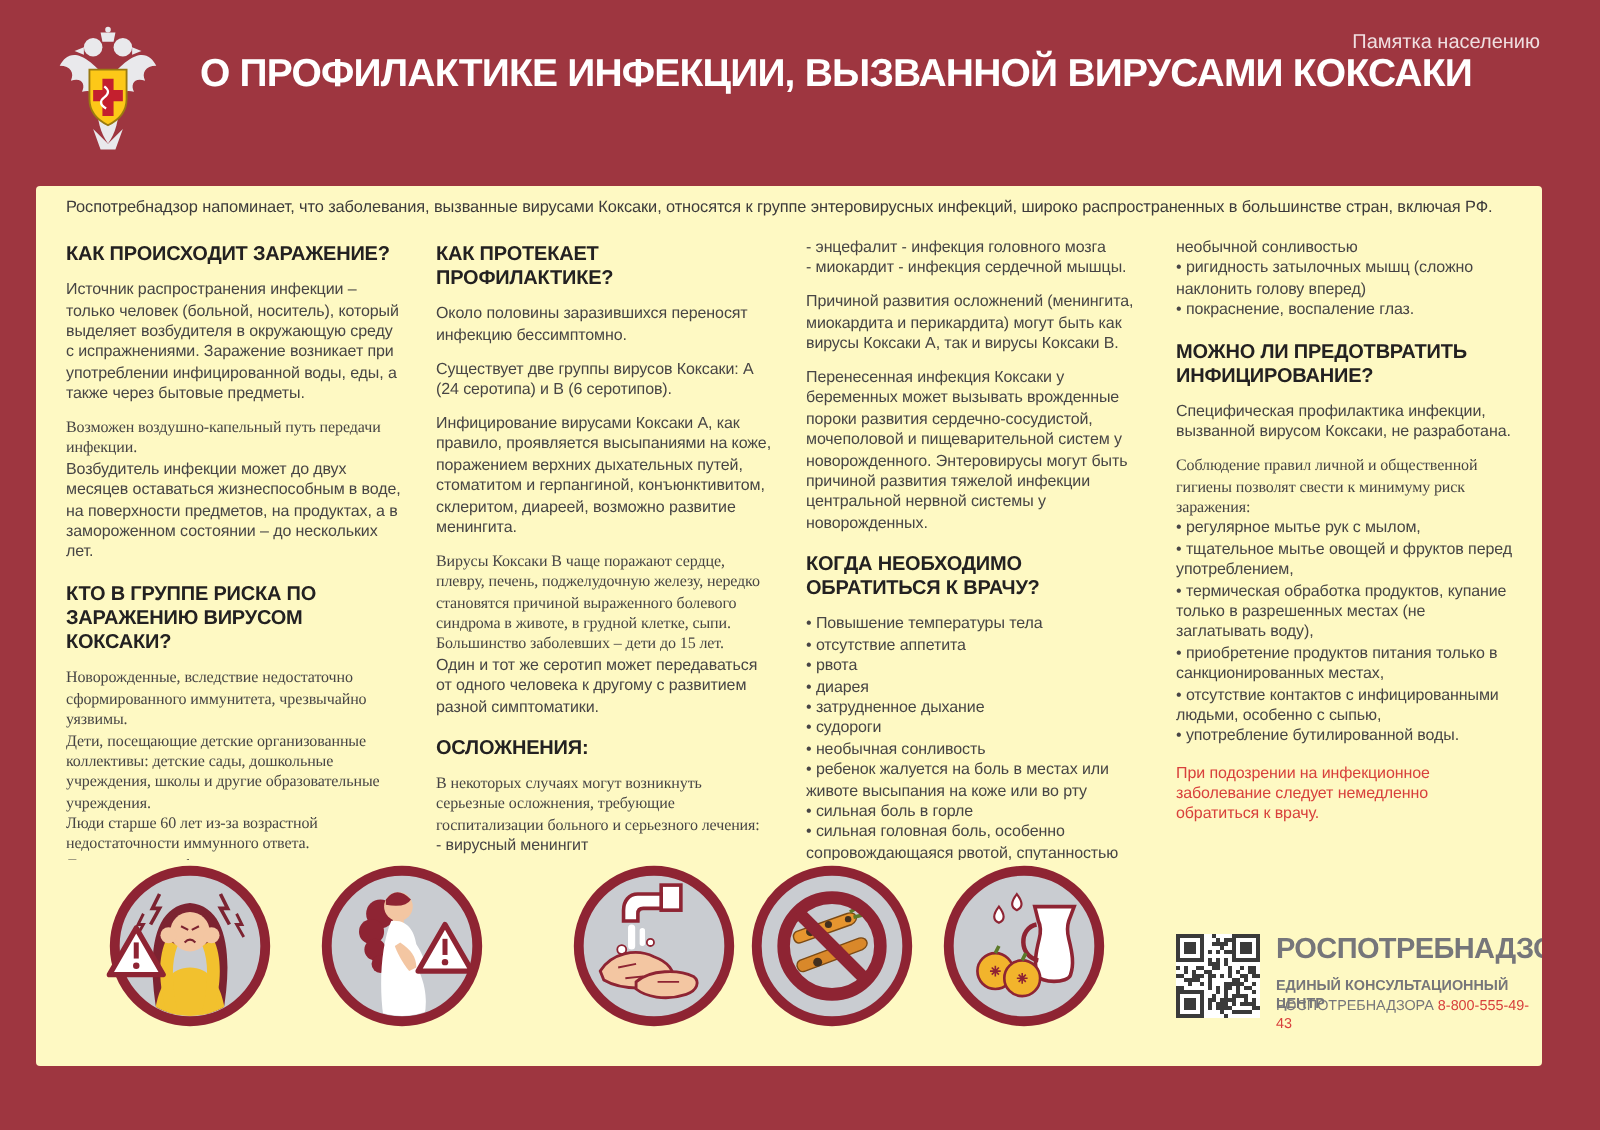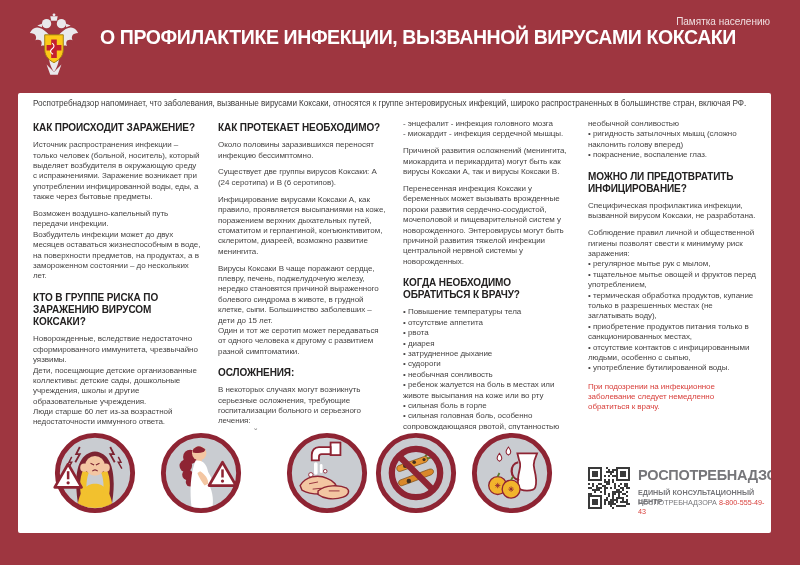--- a/index.html
+++ b/index.html
@@ -4,30 +4,30 @@
 <style>
   html,body{margin:0;padding:0;}
   .poster{position:relative;width:800px;height:565px;background:#9e3640;overflow:hidden;
           font-family:"Liberation Sans","DejaVu Sans",sans-serif;}
   
   .emblem{position:absolute;left:28px;top:12px;width:52px;height:66px;}
   .page-title{position:absolute;left:100px;top:26px;margin:0;color:#ffffff;font-size:19.5px;
               font-weight:700;letter-spacing:-0.4px;white-space:nowrap;}
   .tagline{position:absolute;right:30px;top:16px;color:#f0dfe1;font-size:10px;}
   
-  .panel{position:absolute;left:18px;top:93px;width:753px;height:440px;background:#ffffff;
+  .panel{position:absolute;left:18px;top:93px;width:753px;height:440px;background:#fef9c3;
          border-radius:2px;overflow:hidden;}
   .intro{position:absolute;left:15px;right:14px;top:6px;margin:0;font-size:8.2px;color:#3d3b3b;
          letter-spacing:-0.05px;}
   .cols{position:absolute;left:15px;right:14px;top:26px;height:311px;display:flex;gap:16px;overflow:hidden;}
   .col{flex:1;min-width:0;}
   .col > :first-child{margin-top:3px;}
   .h{font-size:10px;line-height:1.22;color:#232121;margin:10px 0 6px 0;font-weight:700;letter-spacing:-0.1px;}
   .col p{font-size:8px;line-height:1.3;color:#474545;margin:0 0 6.5px 0;letter-spacing:-0.05px;}
-  .col p.tight{margin-bottom:0;}
+  .col p.tight{margin-bottom:0;font-family:Liberation Serif, serif;}
   .col p.item{margin:0;}
   .li{font-size:8px;line-height:1.3;color:#474545;letter-spacing:-0.05px;}
   .li::before{content:"• ";}
   .warn{color:#d8403c !important;margin-top:8px !important;}
   
   .picto{position:absolute;width:86px;height:86px;top:337px;}
   .picto svg{width:100%;height:100%;display:block;}
   
   .qr{position:absolute;left:570px;top:374px;width:42px;height:42px;}
   .brand-name{position:absolute;left:620px;top:374px;margin:0;font-size:14.5px;font-weight:700;
@@ -72,21 +72,21 @@
         <p class="tight">Возможен воздушно-капельный путь передачи инфекции.</p>
         <p>Возбудитель инфекции может до двух месяцев оставаться жизнеспособным в воде, на поверхности предметов, на продуктах, а в замороженном состоянии – до нескольких лет.</p>
         <h2 class="h">КТО В ГРУППЕ РИСКА ПО ЗАРАЖЕНИЮ ВИРУСОМ КОКСАКИ?</h2>
         <p class="tight">Новорожденные, вследствие недостаточно сформированного иммунитета, чрезвычайно уязвимы.</p>
         <p class="tight">Дети, посещающие детские организованные коллективы: детские сады, дошкольные учреждения, школы и другие образовательные учреждения.</p>
         <p class="tight">Люди старше 60 лет из-за возрастной недостаточности иммунного ответа.</p>
         <p class="tight">Лица с иммунодефицитными состояниями (онкологические больные, ВИЧ-инфицированные).</p>
       </div>
 
       <div class="col">
-        <h2 class="h">КАК ПРОТЕКАЕТ НЕОБХОДИМО?</h2>
+        <h2 class="h">КАК ПРОТЕКАЕТ ПРОФИЛАКТИКЕ?</h2>
         <p>Около половины заразившихся переносят инфекцию бессимптомно.</p>
         <p>Существует две группы вирусов Коксаки: А (24 серотипа) и В (6 серотипов).</p>
         <p>Инфицирование вирусами Коксаки А, как правило, проявляется высыпаниями на коже, поражением верхних дыхательных путей, стоматитом и герпангиной, конъюнктивитом, склеритом, диареей, возможно развитие менингита.</p>
         <p class="tight">Вирусы Коксаки В чаще поражают сердце, плевру, печень, поджелудочную железу, нередко становятся причиной выраженного болевого синдрома в животе, в грудной клетке, сыпи. Большинство заболевших – дети до 15 лет.</p>
         <p>Один и тот же серотип может передаваться от одного человека к другому с развитием разной симптоматики.</p>
         <h2 class="h">ОСЛОЖНЕНИЯ:</h2>
         <p class="tight">В некоторых случаях могут возникнуть серьезные осложнения, требующие госпитализации больного и серьезного лечения:</p>
         <p class="item">- вирусный менингит</p>
       </div>
 

